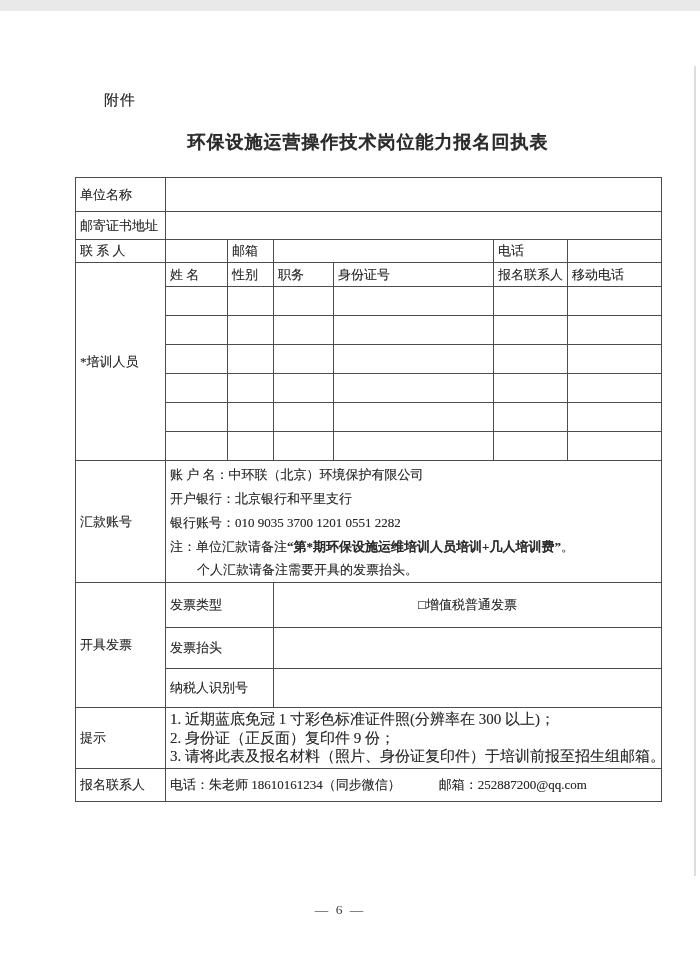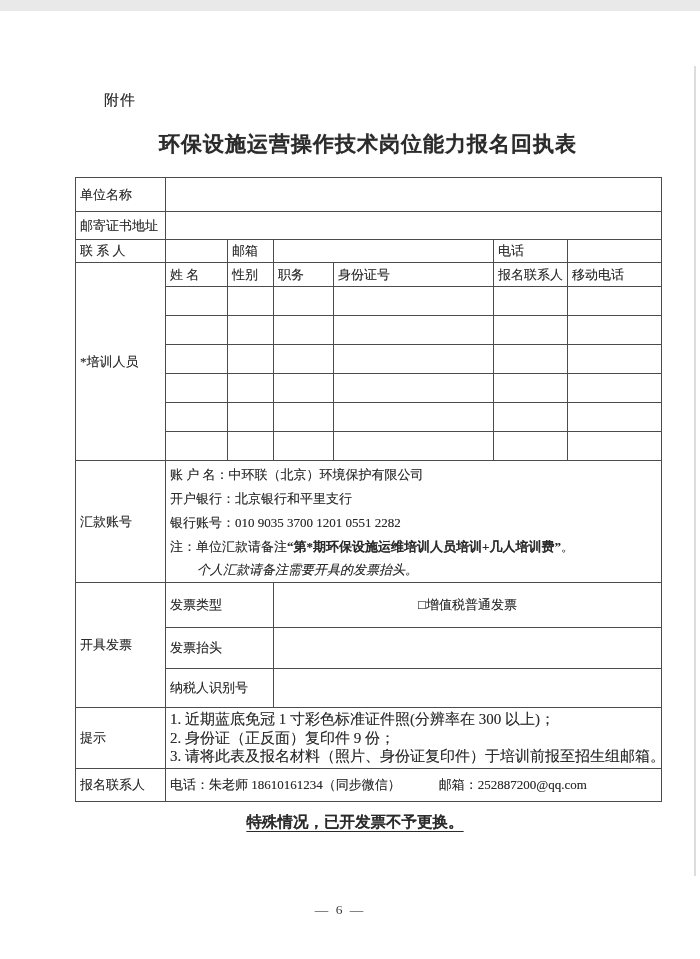--- a/index.html
+++ b/index.html
@@ -25,21 +25,21 @@
     left: 104px; top: 80px;
     font-size: 15px;
     letter-spacing: 1px;
     text-shadow: 0 0 0.6px rgba(50,50,50,0.55);
   }
   .doc-title {
     position: absolute;
     left: 75px; top: 119px;
     width: 586px;
     text-align: center;
-    font-size: 21px;
+    font-size: 18px;
     font-weight: bold;
     letter-spacing: 1px;
     text-shadow: 0 0 0.7px rgba(40,40,40,0.6);
   }
   table.form {
     position: absolute;
     left: 75px; top: 166px;
     width: 586px;
     border-collapse: collapse;
     table-layout: fixed;
@@ -61,21 +61,21 @@
   .r-phead    { height: 24px; }
   .r-prow     { height: 29px; }
   .r-remit    { height: 115px; }
   .r-invtype  { height: 45px; }
   .r-invtitle { height: 41px; }
   .r-taxid    { height: 39px; }
   .r-tips     { height: 60px; }
   .r-regc     { height: 33px; }
   .remit-cell { padding: 6px 10px 4px 12px; vertical-align: top; }
   .remit-cell .ln { line-height: 24px; white-space: nowrap; }
-  .remit-cell .ln.indent { padding-left: 27px; line-height: 21px; font-style: italic; }
+  .remit-cell .ln.indent { padding-left: 27px; line-height: 21px; }
   .bold { font-weight: bold; }
   .inv-type-val { text-align: center; }
   .tips-cell { padding: 4px 6px 4px 10px; vertical-align: top; }
   .tips-cell .ln { line-height: 18.5px; font-size: 15px; white-space: nowrap; }
   .regc-cell { padding-left: 10px; white-space: nowrap; }
   .regc-cell .gap { display: inline-block; width: 38px; }
   .footer-note {
     position: absolute;
     left: 70px; top: 795px;
     width: 570px;
@@ -237,18 +237,17 @@
     <tr class="r-regc">
       <td class="lab">报名联系人</td>
       <td colspan="6" class="regc-cell">
         <span>电话：朱老师 18610161234（同步微信）</span><span class="gap"></span><span>邮箱：252887200@qq.com</span>
       </td>
     </tr>
   </tbody>
     </table>
 
   <div class="footer-note">
-    <div><span>特殊情况，已开发票不予更换。</span></div>
   </div>
 
   <div class="page-number">— 6 —</div>
 
 </div>
 
 </body></html>

